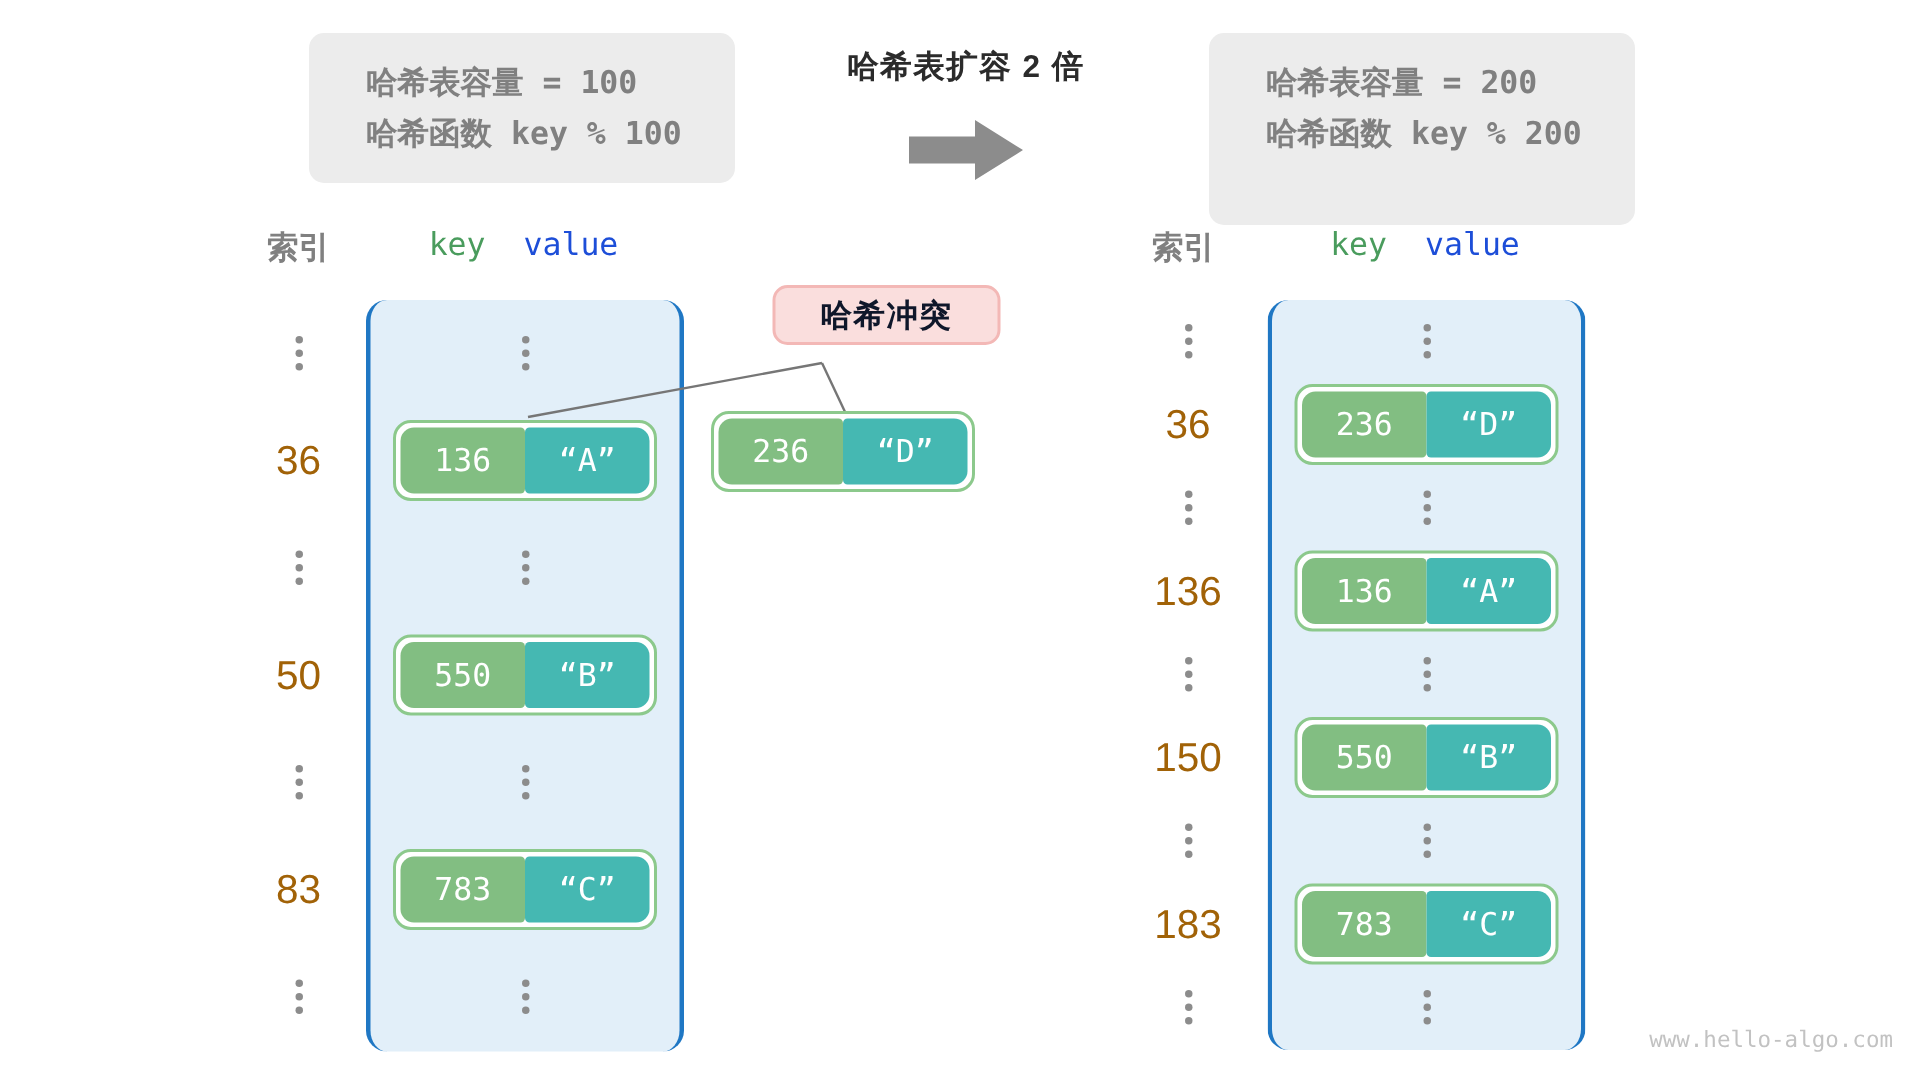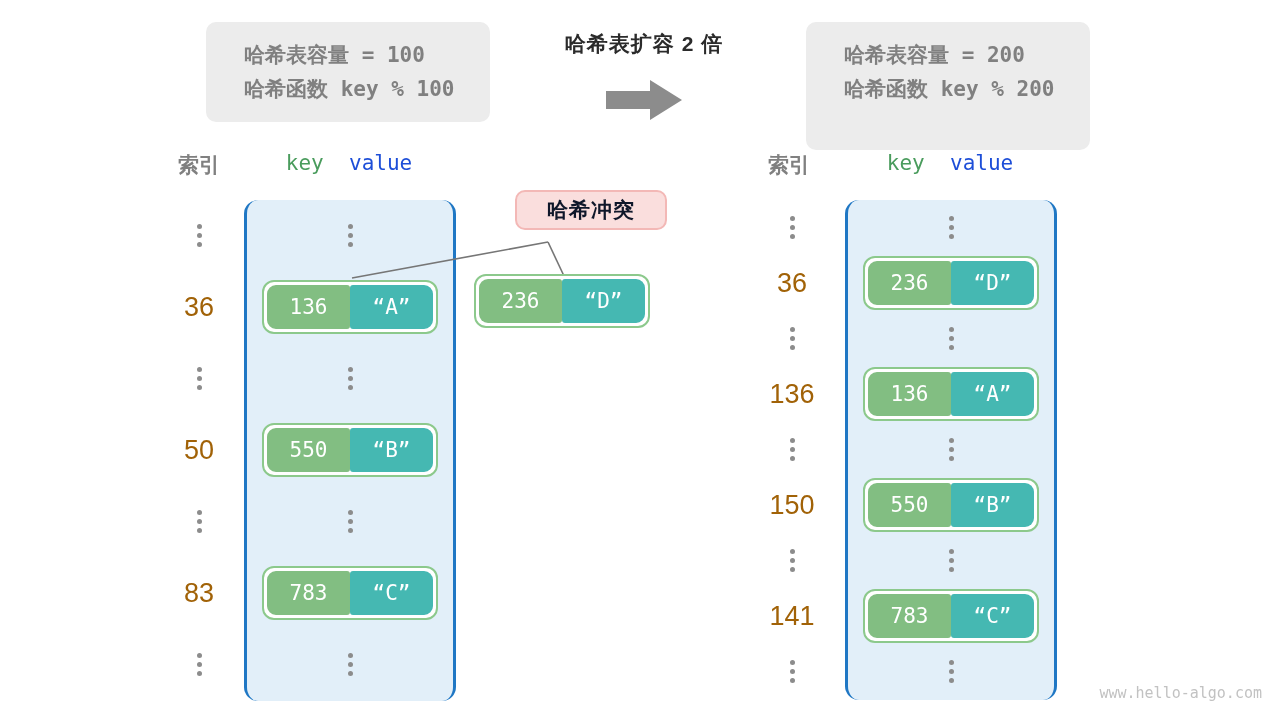--- a/index.html
+++ b/index.html
@@ -345,21 +345,21 @@
         </div>
       </div>
       <div class="idx" style="left: 752px; top: 477.5px; height: 55.5px; text-align: right;">150</div>
       <div class="idx" style="left: 752px; top: 533px; height: 55.5px;">
         <div class="vdots">
           <i></i>
           <i></i>
           <i></i>
         </div>
       </div>
-      <div class="idx" style="left: 752px; top: 588.5px; height: 55.5px;">141</div>
+      <div class="idx" style="left: 752px; top: 588.5px; height: 55.5px;">183</div>
       <div class="idx" style="left: 752px; top: 644px; height: 55.5px;">
         <div class="vdots">
           <i></i>
           <i></i>
           <i></i>
         </div>
       </div>
     </div>
   <div id="right-rows">
       <div class="row" style="position: absolute; left: 845px; top: 200px; width: 212px; height: 55.5px;">

